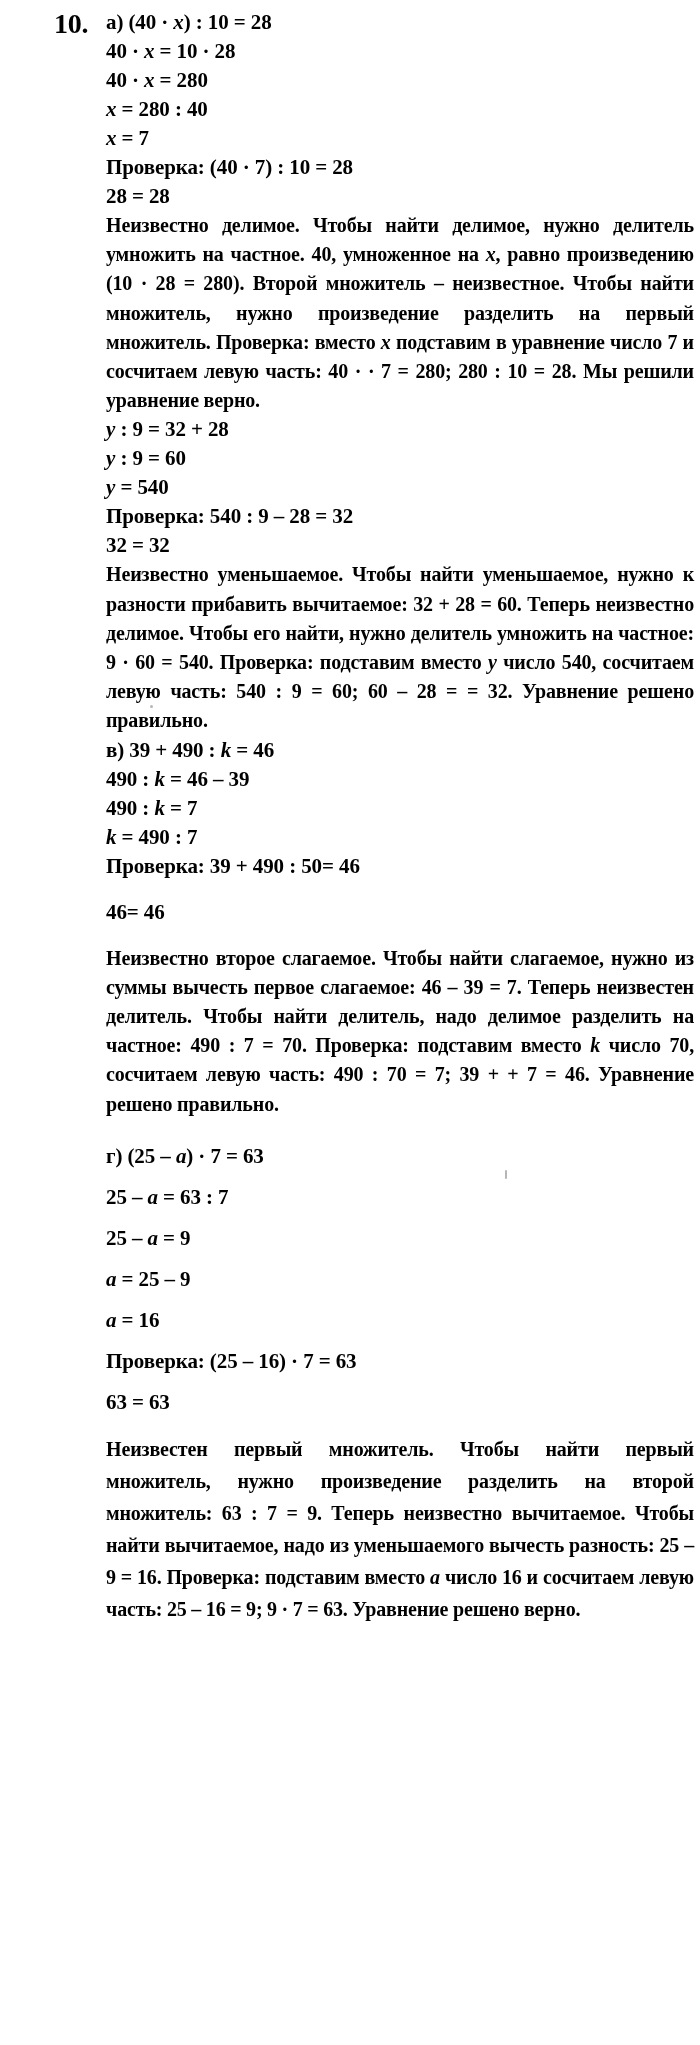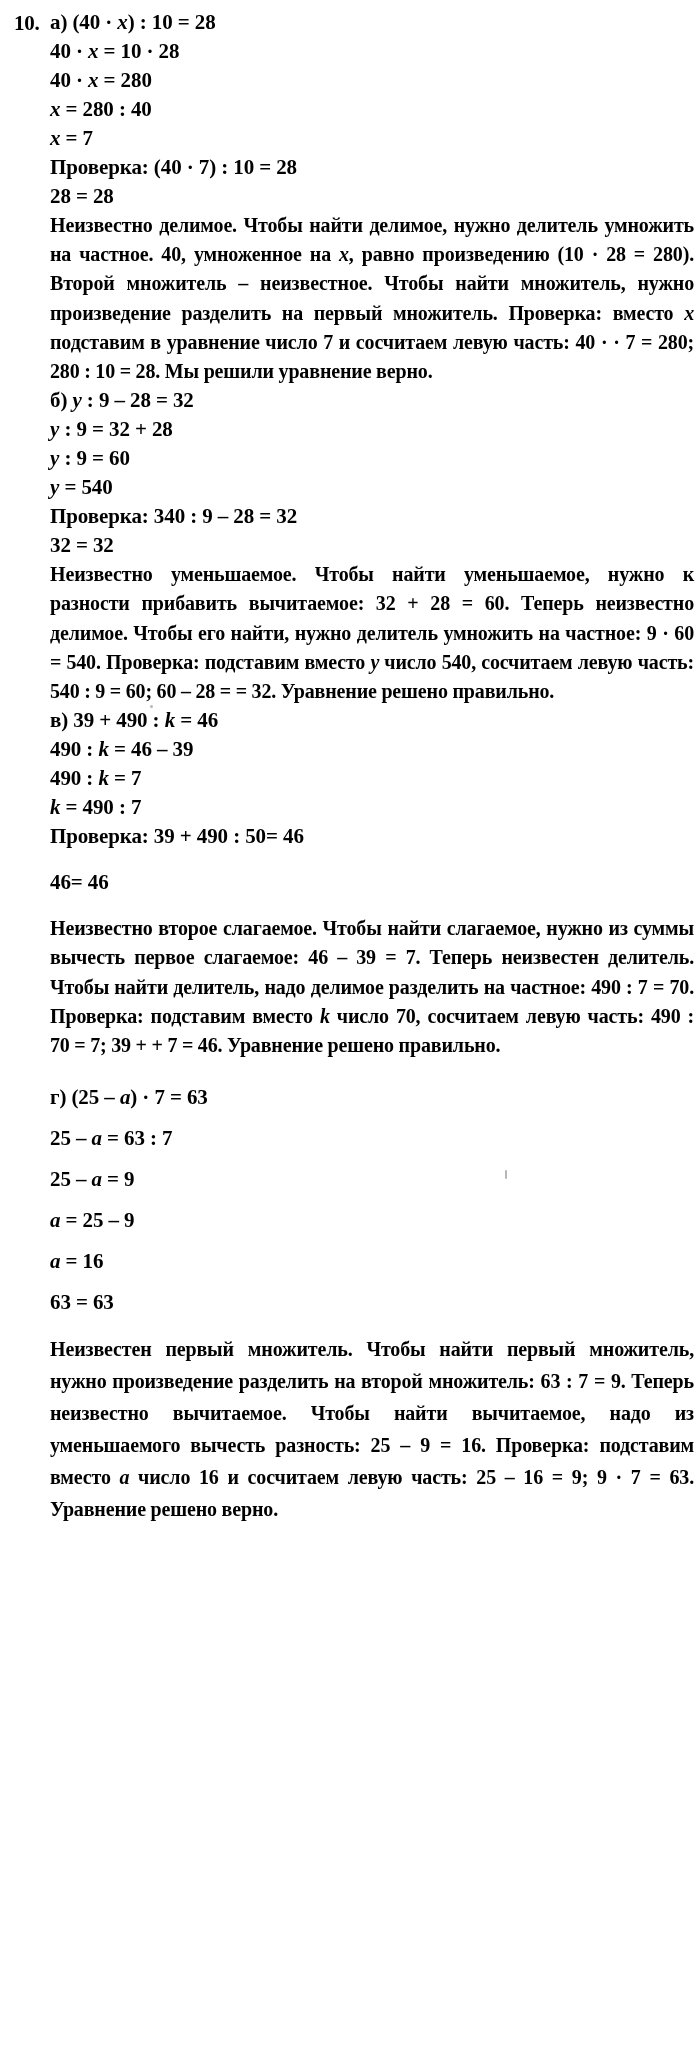--- a/index.html
+++ b/index.html
@@ -29,28 +29,30 @@
   .problem {
     display: flex;
     align-items: flex-start;
     padding-left: 14px;
     padding-right: 6px;
   }
   .problem-number {
     flex: 0 0 auto;
     width: 36px;
     font-weight: bold;
-    font-size: 21px;
+    font-size: 28px;
     line-height: 29px;
     padding-top: 1px;
     letter-spacing: -0.2px;
+    margin-left: 40px;
   }
   .solution-body {
     flex: 1 1 auto;
     min-width: 0;
+    margin-left: 16px;
   }
 
   
   .eq-line {
     font-size: 21px;
     line-height: 29px;
     white-space: nowrap;
     font-weight: bold;
     letter-spacing: -0.1px;
   }
@@ -98,45 +100,45 @@
         <div class="eq-line">40 · <i class="it">x</i> = 10 · 28</div>
         <div class="eq-line">40 · <i class="it">x</i> = 280</div>
         <div class="eq-line"><i class="it">x</i> = 280 : 40</div>
         <div class="eq-line"><i class="it">x</i> = 7</div>
         <div class="eq-line">Проверка: (40 · 7) : 10 = 28</div>
         <div class="eq-line">28 = 28</div>
         <div class="para">Неизвестно делимое. Чтобы найти делимое, нужно делитель умножить на частное. 40, умноженное на <i class="it">x</i>, равно произведению (10 · 28 = 280). Второй множитель – неизвестное. Чтобы найти множитель, нужно произведение разделить на первый множитель. Проверка: вместо <i class="it">x</i> подставим в уравнение число 7 и сосчитаем левую часть: 40 · · 7 = 280; 280 : 10 = 28. Мы решили уравнение верно.</div>
       </div>
 
       <div>
-        <div class="eq-line">б) <i class="it">y</i> : 9 – 28 = 32</div>
         <div class="eq-line"><i class="it">y</i> : 9 = 32 + 28</div>
         <div class="eq-line"><i class="it">y</i> : 9 = 60</div>
         <div class="eq-line"><i class="it">y</i> = 540</div>
-        <div class="eq-line">Проверка: 340 : 9 – 28 = 32</div>
+        <div class="eq-line">Проверка: 540 : 9 – 28 = 32</div>
         <div class="eq-line">32 = 32</div>
         <div class="para">Неизвестно уменьшаемое. Чтобы найти уменьшаемое, нужно к разности прибавить вычитаемое: 32 + 28 = 60. Теперь неизвестно делимое. Чтобы его найти, нужно делитель умножить на частное: 9 · 60 = 540. Проверка: подставим вместо <i class="it">y</i> число 540, сосчитаем левую часть: 540 : 9 = 60; 60 – 28 = = 32. Уравнение решено правильно.</div>
       </div>
 
       <div>
         <div class="eq-line">в) 39 + 490 : <i class="it">k</i> = 46</div>
         <div class="eq-line">490 : <i class="it">k</i> = 46 – 39</div>
         <div class="eq-line">490 : <i class="it">k</i> = 7</div>
         <div class="eq-line"><i class="it">k</i> = 490 : 7</div>
         <div class="eq-line">Проверка: 39 + 490 : 50= 46</div>
         <div class="eq-line gap-md">46= 46</div>
         <div class="para gap-md">Неизвестно второе слагаемое. Чтобы найти слагаемое, нужно из суммы вычесть первое слагаемое: 46 – 39 = 7. Теперь неизвестен делитель. Чтобы найти делитель, надо делимое разделить на частное: 490 : 7 = 70. Проверка: подставим вместо <i class="it">k</i> число 70, сосчитаем левую часть: 490 : 70 = 7; 39 + + 7 = 46. Уравнение решено правильно.</div>
       </div>
 
       <div class="loose gap-md">
         <div class="eq-line">г) (25 – <i class="it">a</i>) · 7 = 63</div>
         <div class="eq-line">25 – <i class="it">a</i> = 63 : 7</div>
         <div class="eq-line">25 – <i class="it">a</i> = 9</div>
         <div class="eq-line"><i class="it">a</i> = 25 – 9</div>
         <div class="eq-line"><i class="it">a</i> = 16</div>
+        <div class="eq-line">Проверка: (25 – 16) · 7 = 63</div>
         <div class="eq-line">63 = 63</div>
         <div class="para loose-para gap-sm">Неизвестен первый множитель. Чтобы найти первый множитель, нужно произведение разделить на второй множитель: 63 : 7 = 9. Теперь неизвестно вычитаемое. Чтобы найти вычитаемое, надо из уменьшаемого вычесть разность: 25 – 9 = 16. Проверка: подставим вместо <i class="it">a</i> число 16 и сосчитаем левую часть: 25 – 16 = 9; 9 · 7 = 63. Уравнение решено верно.</div>
       </div>
 
     </div>
   </div>
 
   <span class="speck" style="left:140px; top:572px; width:3px; height:3px;"></span>
   <span class="speck" style="left:150px; top:705px; width:3px; height:3px;"></span>
   <span class="speck" style="left:505px; top:1170px; width:2px; height:9px; border-radius:1px;"></span>

